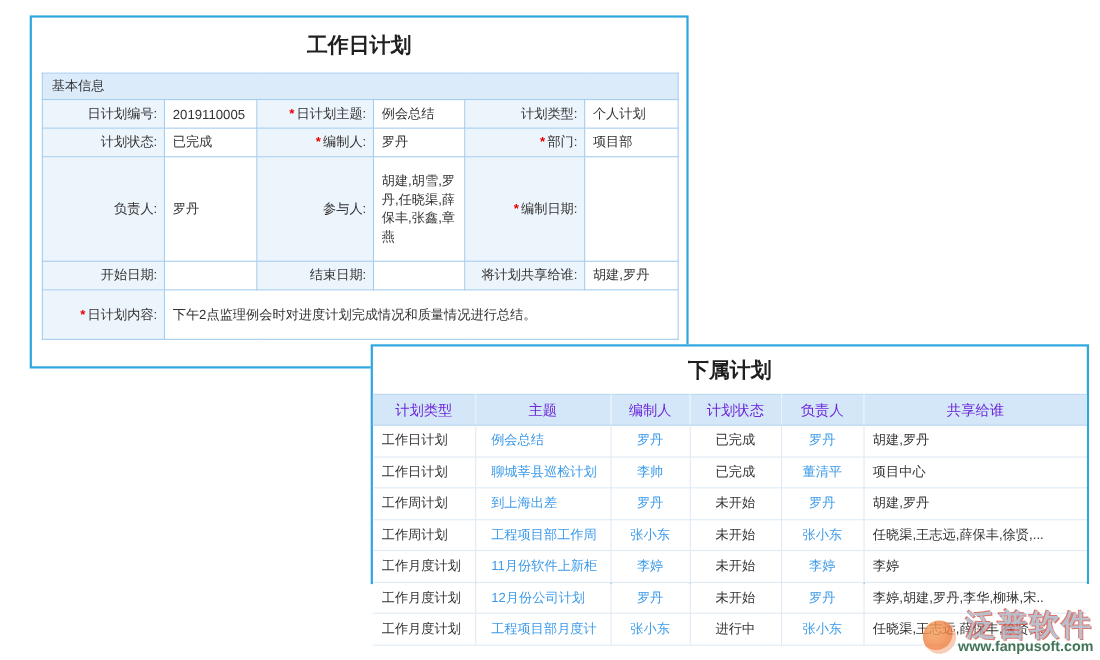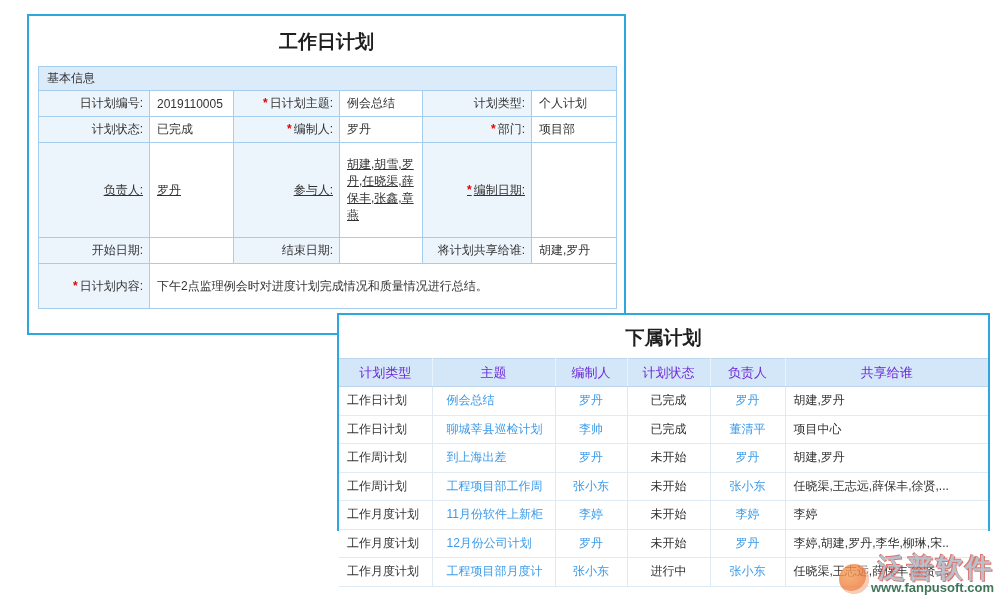--- a/index.html
+++ b/index.html
@@ -15,21 +15,21 @@
 
   table.form { border-collapse:collapse; table-layout:fixed; margin-left:9px; width:578px; }
   table.form td { border:1px solid #a5cdef; font-size:12px; vertical-align:middle;
     overflow:hidden; word-break:break-all; }
   table.form td.sect { background:#dcebfa; font-size:12px; color:#333;
     padding-left:8px; height:24px; }
   table.form td.lbl { background:#edf5fc; text-align:right; padding-right:6px; color:#333; }
   table.form td.val { background:#fff; text-align:left; padding:3px 4px 3px 7px; }
   .req { color:#e60000; margin-right:2px; font-weight:bold; }
   tr.r-std  td { height:26px; }
-  tr.r-tall td { height:95px;text-decoration:underline; }
+  tr.r-tall td { height:95px; }
   tr.r-last td { height:45px; }
 
   
   #panel-subplans { left:337px; top:313px; width:653px; height:218px; z-index:5; }
   #panel-subplans .panel-title { height:43px; line-height:45px; }
   table.grid { border-collapse:collapse; table-layout:fixed; width:100%; }
   table.grid th { background:#d4e7f8; color:#6d28d9; font-size:13px; font-weight:normal;
     height:28px; text-align:center; border-right:1px solid #e9f3fc;
     border-top:1px solid #bcd6ee; border-bottom:1px solid #bcd6ee; }
   table.grid th:last-child { border-right:none; }

